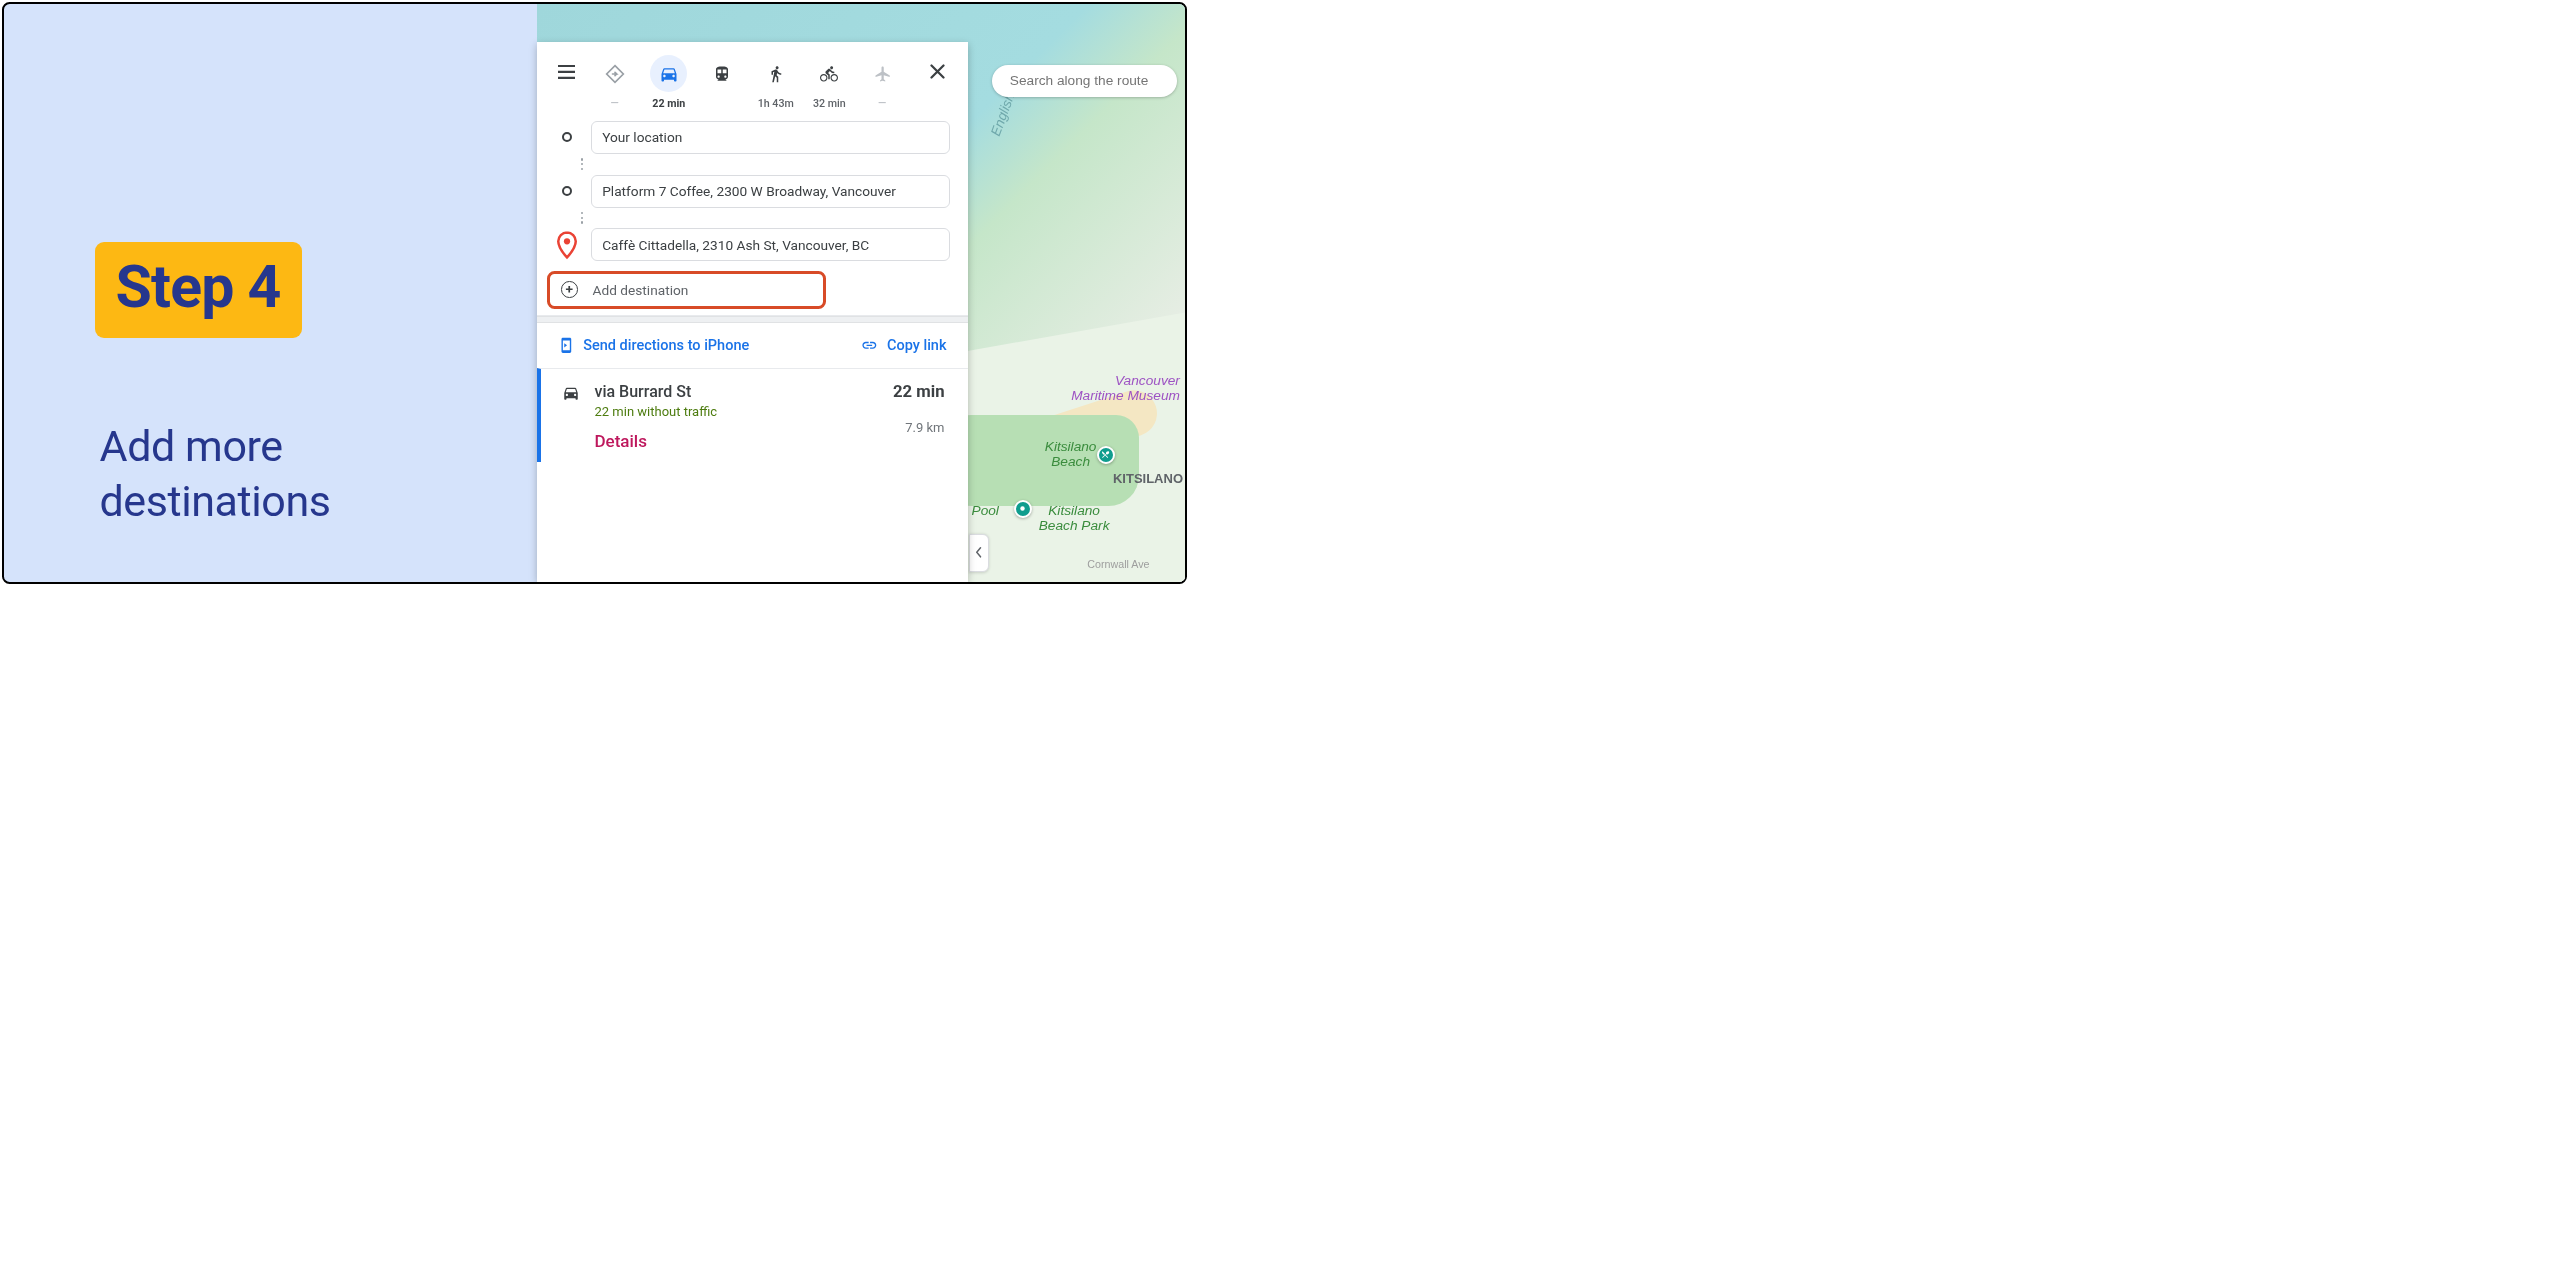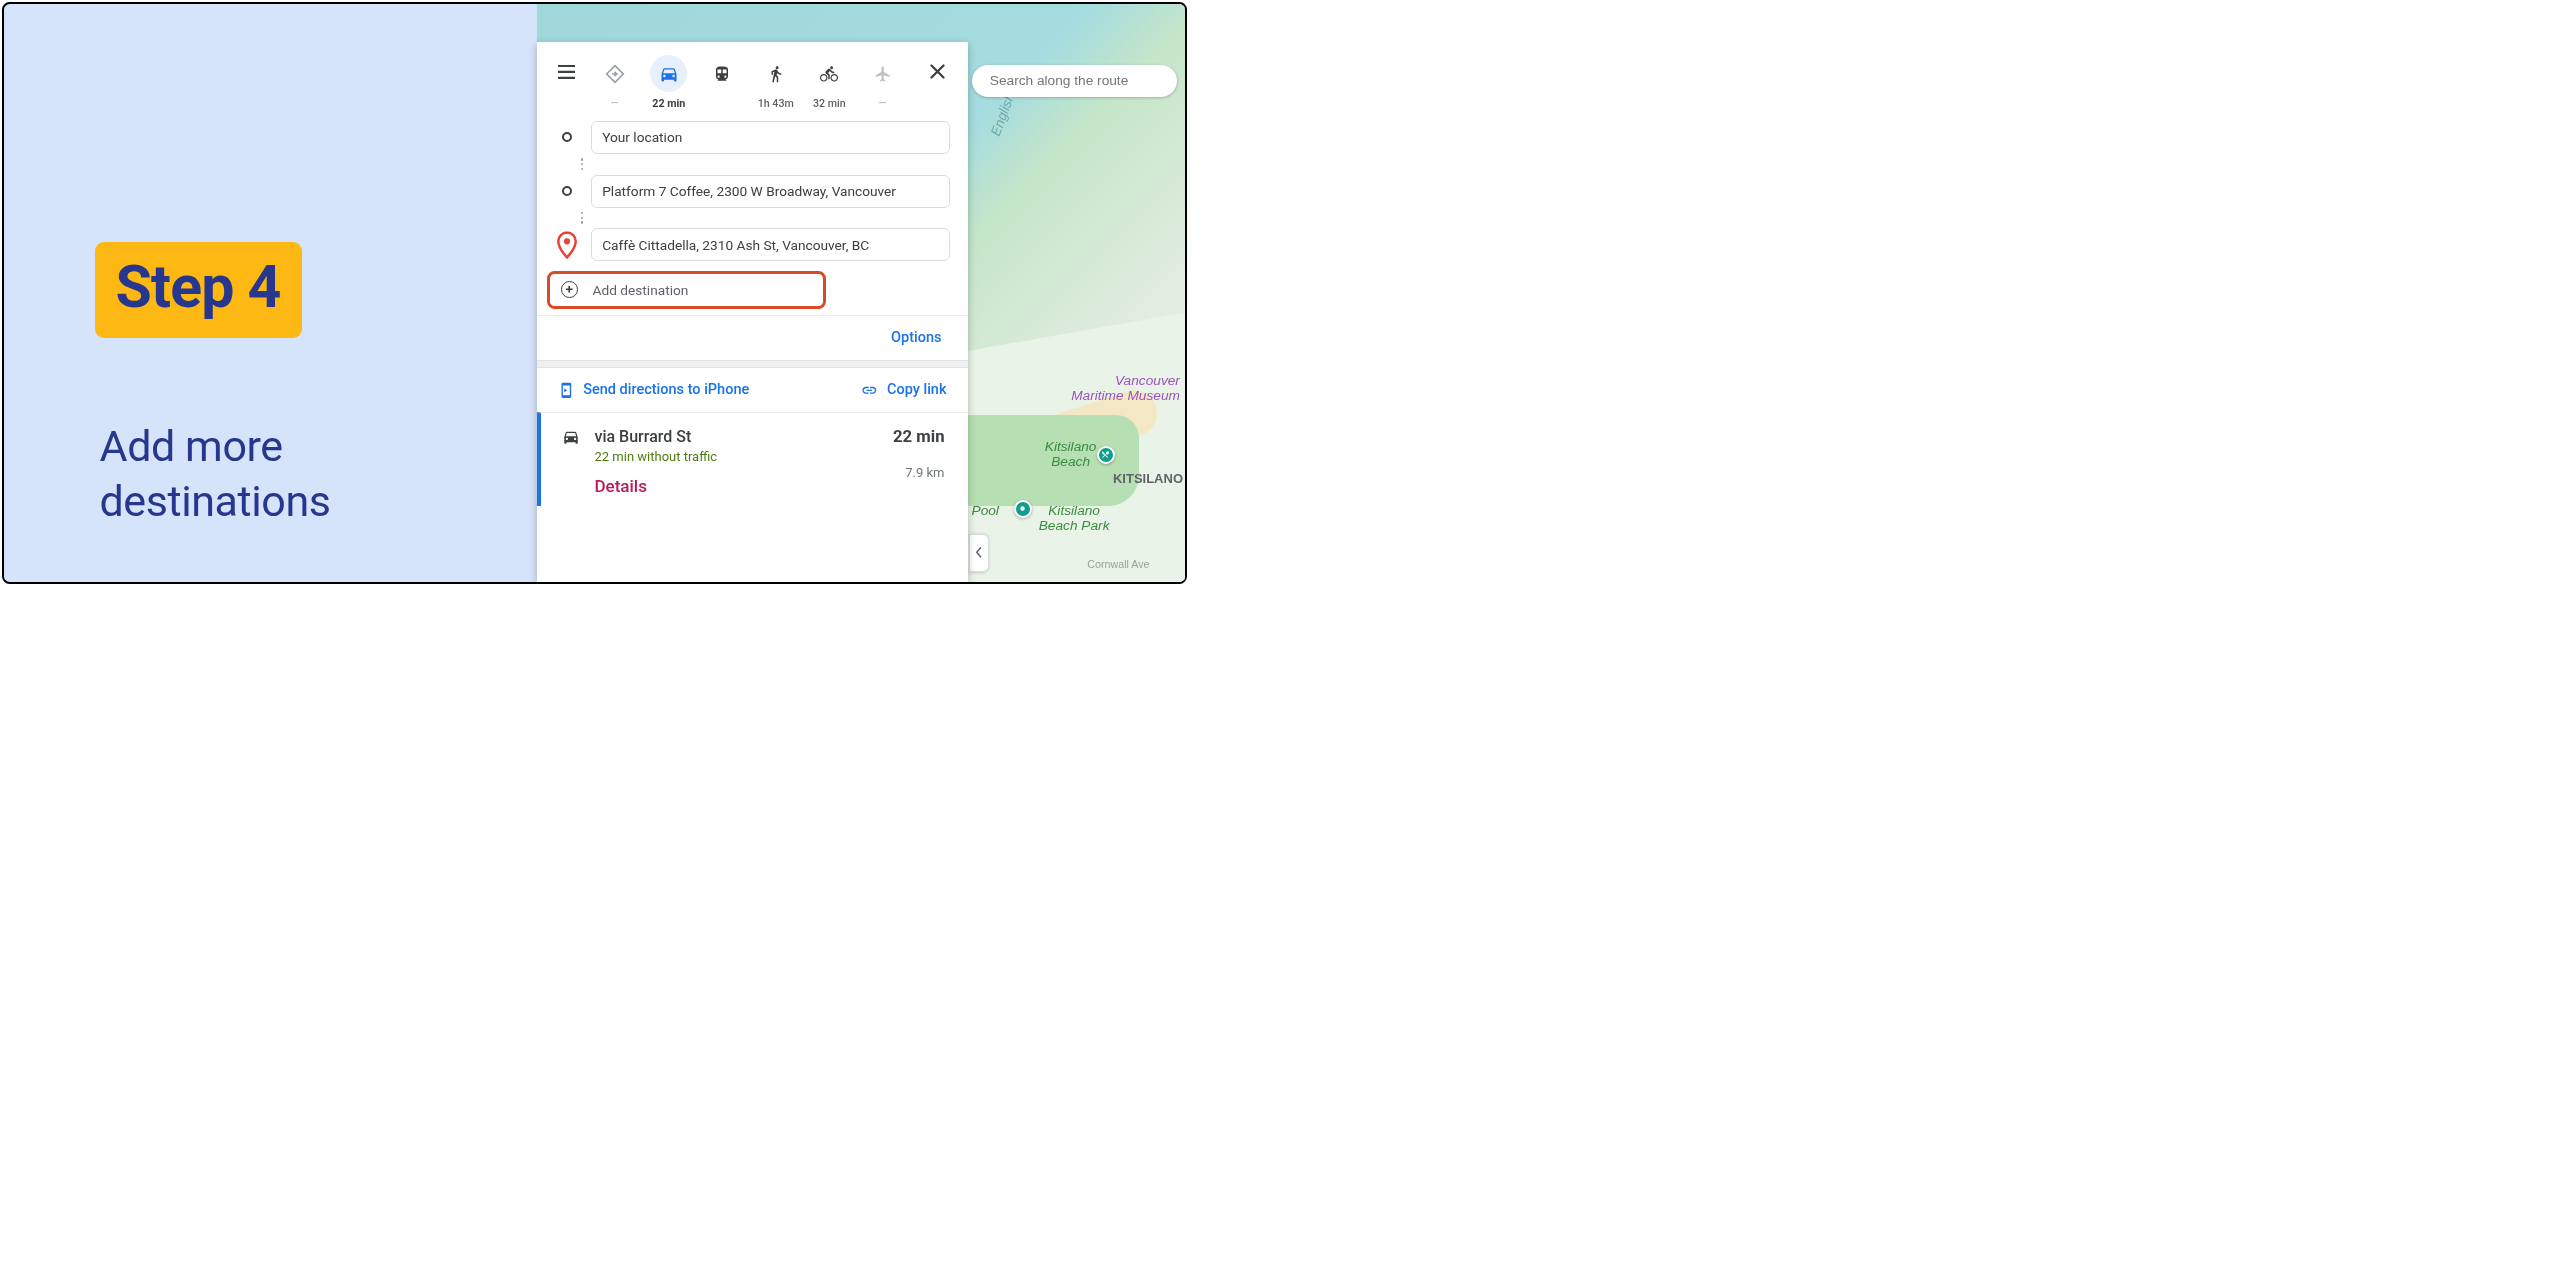--- a/index.html
+++ b/index.html
@@ -106,21 +106,21 @@
     background: #fff;
     border: 0.8px solid #dadce0;
     border-radius: 0 6px 6px 0;
     display: flex; align-items: center; justify-content: center;
     box-shadow: 0 0.8px 3px rgba(0,0,0,0.15);
   }
 
   
   .search-pill {
     position: absolute;
-    left: 968px;
+    left: 988px;
     top: 61px;
     right: 7.6px;
     height: 32px;
     background: #fff;
     border-radius: 23px;
     box-shadow: 0 0.8px 3px rgba(0,0,0,0.25);
     display: flex;
     align-items: center;
     padding: 0 10.7px;
     gap: 7.6px;
@@ -430,23 +430,20 @@
     </div>
 
     <div class="add-dest-wrap">
       <div class="add-dest">
         <span class="plus"></span>
         <span>Add destination</span>
       </div>
     </div>
 
     <div class="divider-thin"></div>
-    <div class="options-row">
-      <span class="options-link">Options</span>
-    </div>
     <div class="divider-thick"></div>
 
     <div class="share-row">
       <div class="share-item">
         <svg width="16.7" height="16.7" viewBox="0 0 24 24" fill="#1a73e8">
             <path d="M17 1H7c-1.1 0-2 .9-2 2v18c0 1.1.9 2 2 2h10c1.1 0 2-.9 2-2V3c0-1.1-.9-2-2-2zm0 18H7V5h10v14zM9 9l4 3-4 3V9z"></path>
           </svg>
         <span>Send directions to iPhone</span>
       </div>
       <div class="share-spacer"></div>

